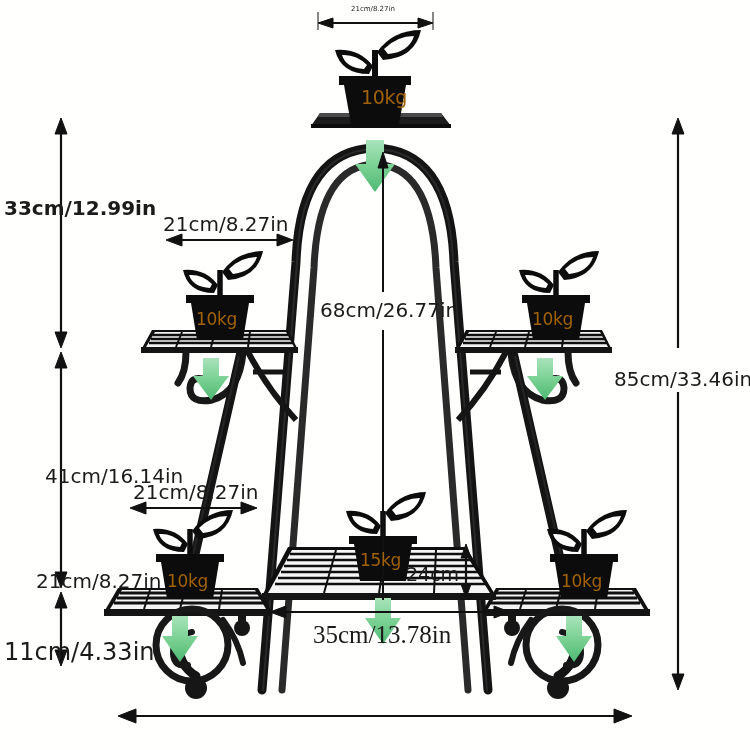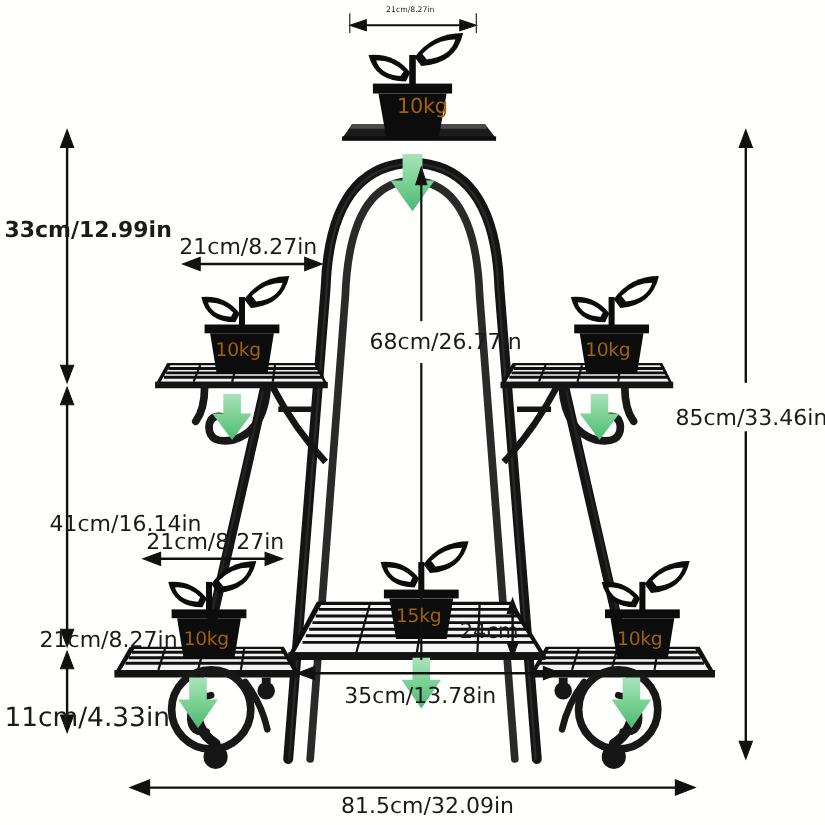--- a/index.html
+++ b/index.html
@@ -346,37 +346,36 @@
       </g>
     </g>
   </svg>
 
   <div class="dimtext" style="left:351px; top:6px; font-size:7px;">21cm/8.27in</div>
 
   <div class="dimtext" style="left:4px; top:198px; font-size:20px;font-weight:bold;">33cm/12.99in</div>
 
   <div class="dimtext" style="left:163px; top:214px; font-size:20px;">21cm/8.27in</div>
 
-  <div class="dimtext" style="left:336px; top:300px; font-size:20px;">68cm/26.77in</div>
+  <div class="dimtext" style="left:320px; top:300px; font-size:20px;">68cm/26.77in</div>
 
   <div class="dimtext" style="left:614px; top:369px; font-size:20px;">85cm/33.46in</div>
 
   <div class="dimtext" style="left:4px; top:466px; font-size:20px;margin-left:41px;">41cm/16.14in</div>
 
   <div class="dimtext" style="left:133px; top:482px; font-size:20px;">21cm/8.27in</div>
 
   <div class="dimtext" style="left:36px; top:571px; font-size:20px;">21cm/8.27in</div>
 
-  <div class="dimtext" style="left:418px; top:565px; font-size:19px;text-align:center;">24cm</div>
-
-  <div class="dimtext" style="left:313px; top:622px; font-size:20px;">35cm/13.78in</div>
+  <div class="dimtext" style="left:406px; top:565px; font-size:19px;text-align:center;">24cm</div>
+
+  <div class="dimtext" style="left:313px; top:622px; font-size:25px;font-family:Liberation Serif, serif;">35cm/13.78in</div>
 
   <div class="dimtext" style="left:4px; top:640px; font-size:24px;">11cm/4.33in</div>
 
-  <div class="dimtext" style="left:310px; top:722px; font-size:20px;">81.5cm/32.09in</div>
 
   <div class="kg" style="left:361px; top:88px; font-size:19px;">10kg</div>
 
   <div class="kg" style="left:196px; top:311px; font-size:17px;">10kg</div>
 
   <div class="kg" style="left:532px; top:311px; font-size:17px;">10kg</div>
 
   <div class="kg" style="left:360px; top:552px; font-size:17px;">15kg</div>
 
   <div class="kg" style="left:167px; top:573px; font-size:17px;">10kg</div>

